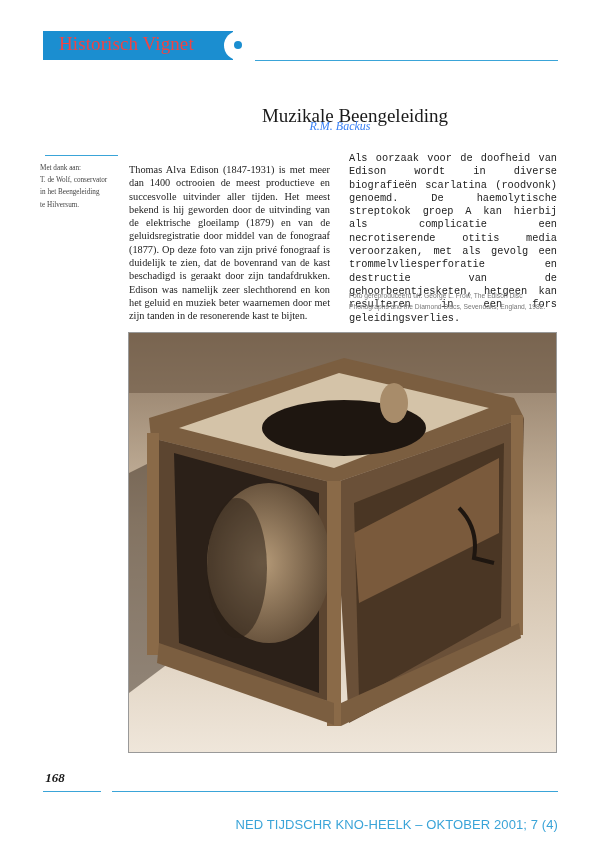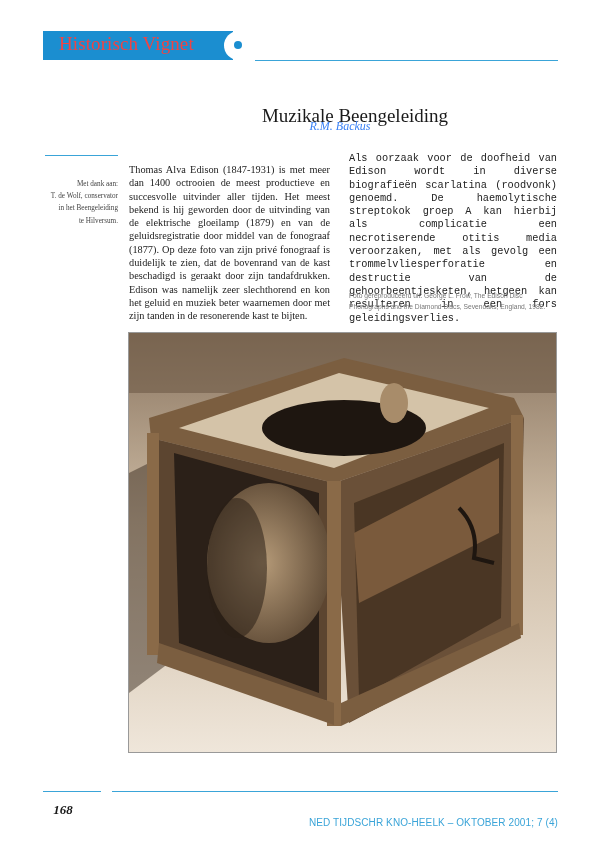--- a/index.html
+++ b/index.html
@@ -7,35 +7,35 @@
   .header-tab { position:absolute; left:43px; top:31px; width:190px; height:29px; background:#1b8ed0; }
   .header-title { position:absolute; left:59px; top:33px; font-family:"Liberation Serif", serif; font-size:19px; color:#ef4444; letter-spacing:0.1px; }
   .header-circle { position:absolute; left:224px; top:31px; width:29px; height:29px; border-radius:50%; background:#ffffff; }
   .header-dot { position:absolute; left:234px; top:41px; width:8px; height:8px; border-radius:50%; background:#1b8ed0; }
   .header-rule { position:absolute; left:255px; top:60px; width:303px; height:1px; background:#3aa4d8; }
 
   .title { position:absolute; left:0; width:600px; top:90px; text-align:center; padding-left:80px; box-sizing:border-box; font-family:"Liberation Serif", serif; font-size:19px; color:#1a1a1a; }
   .author { position:absolute; left:0; width:600px; top:119px; text-align:center; padding-left:80px; box-sizing:border-box; font-family:"Liberation Serif", serif; font-style:italic; font-size:12px; color:#3b82f6; }
 
   .side-rule { position:absolute; left:45px; top:155px; width:73px; height:1px; background:#3aa4d8; }
-  .side-note { position:absolute; left:40px; top:162px; width:78px; text-align:right; font-family:"Liberation Serif", serif; font-size:7.2px; line-height:12.2px; color:#444;margin-top:16px; }
+  .side-note { position:absolute; left:40px; top:162px; width:78px; text-align:left; font-family:"Liberation Serif", serif; font-size:7.2px; line-height:12.2px; color:#444; }
 
   .col { position:absolute; font-family:"Liberation Serif", serif; font-size:10.3px; line-height:13.3px; color:#222; text-align:justify; hyphens:auto; }
   .col-left { left:129px; top:163px; width:201px; }
   .col-right { left:349px; top:152px; width:208px;font-family:Liberation Mono, monospace; }
 
   .caption { position:absolute; left:349px; top:290px; width:210px; font-family:"Liberation Sans", sans-serif; font-size:6.7px; line-height:11px; color:#777; }
 
   .photo { position:absolute; left:128px; top:332px; width:429px; height:421px; border:1px solid #999; box-sizing:border-box; overflow:hidden; background:#e8dccb; }
   .photo svg { display:block; }
 
-  .page-number { position:absolute; left:38px; top:770px; width:50px; text-align:center; font-family:"Liberation Serif", serif; font-style:italic; font-weight:bold; font-size:13px; color:#1a1a1a;margin-top:32px; }
+  .page-number { position:absolute; left:30px; top:770px; width:50px; text-align:center; font-family:"Liberation Serif", serif; font-style:italic; font-weight:bold; font-size:13px; color:#1a1a1a; }
   .footer-rule-left { position:absolute; left:43px; top:791px; width:58px; height:1px; background:#3aa4d8; }
   .footer-rule-right { position:absolute; left:112px; top:791px; width:446px; height:1px; background:#3aa4d8; }
-  .journal { position:absolute; right:42px; top:817px; font-family:"Liberation Sans", sans-serif; font-size:10px; color:#3aa4d8; letter-spacing:0.1px; }
+  .journal { position:absolute; right:42px; top:817px; font-family:"Liberation Sans", sans-serif; font-size:13px; color:#3aa4d8; letter-spacing:0.1px; }
 </style>
 </head>
 <body>
 
 <div class="header-tab"></div>
 <div class="header-title">Historisch Vignet</div>
 <div class="header-circle"></div>
 <div class="header-dot"></div>
 <div class="header-rule"></div>
 

